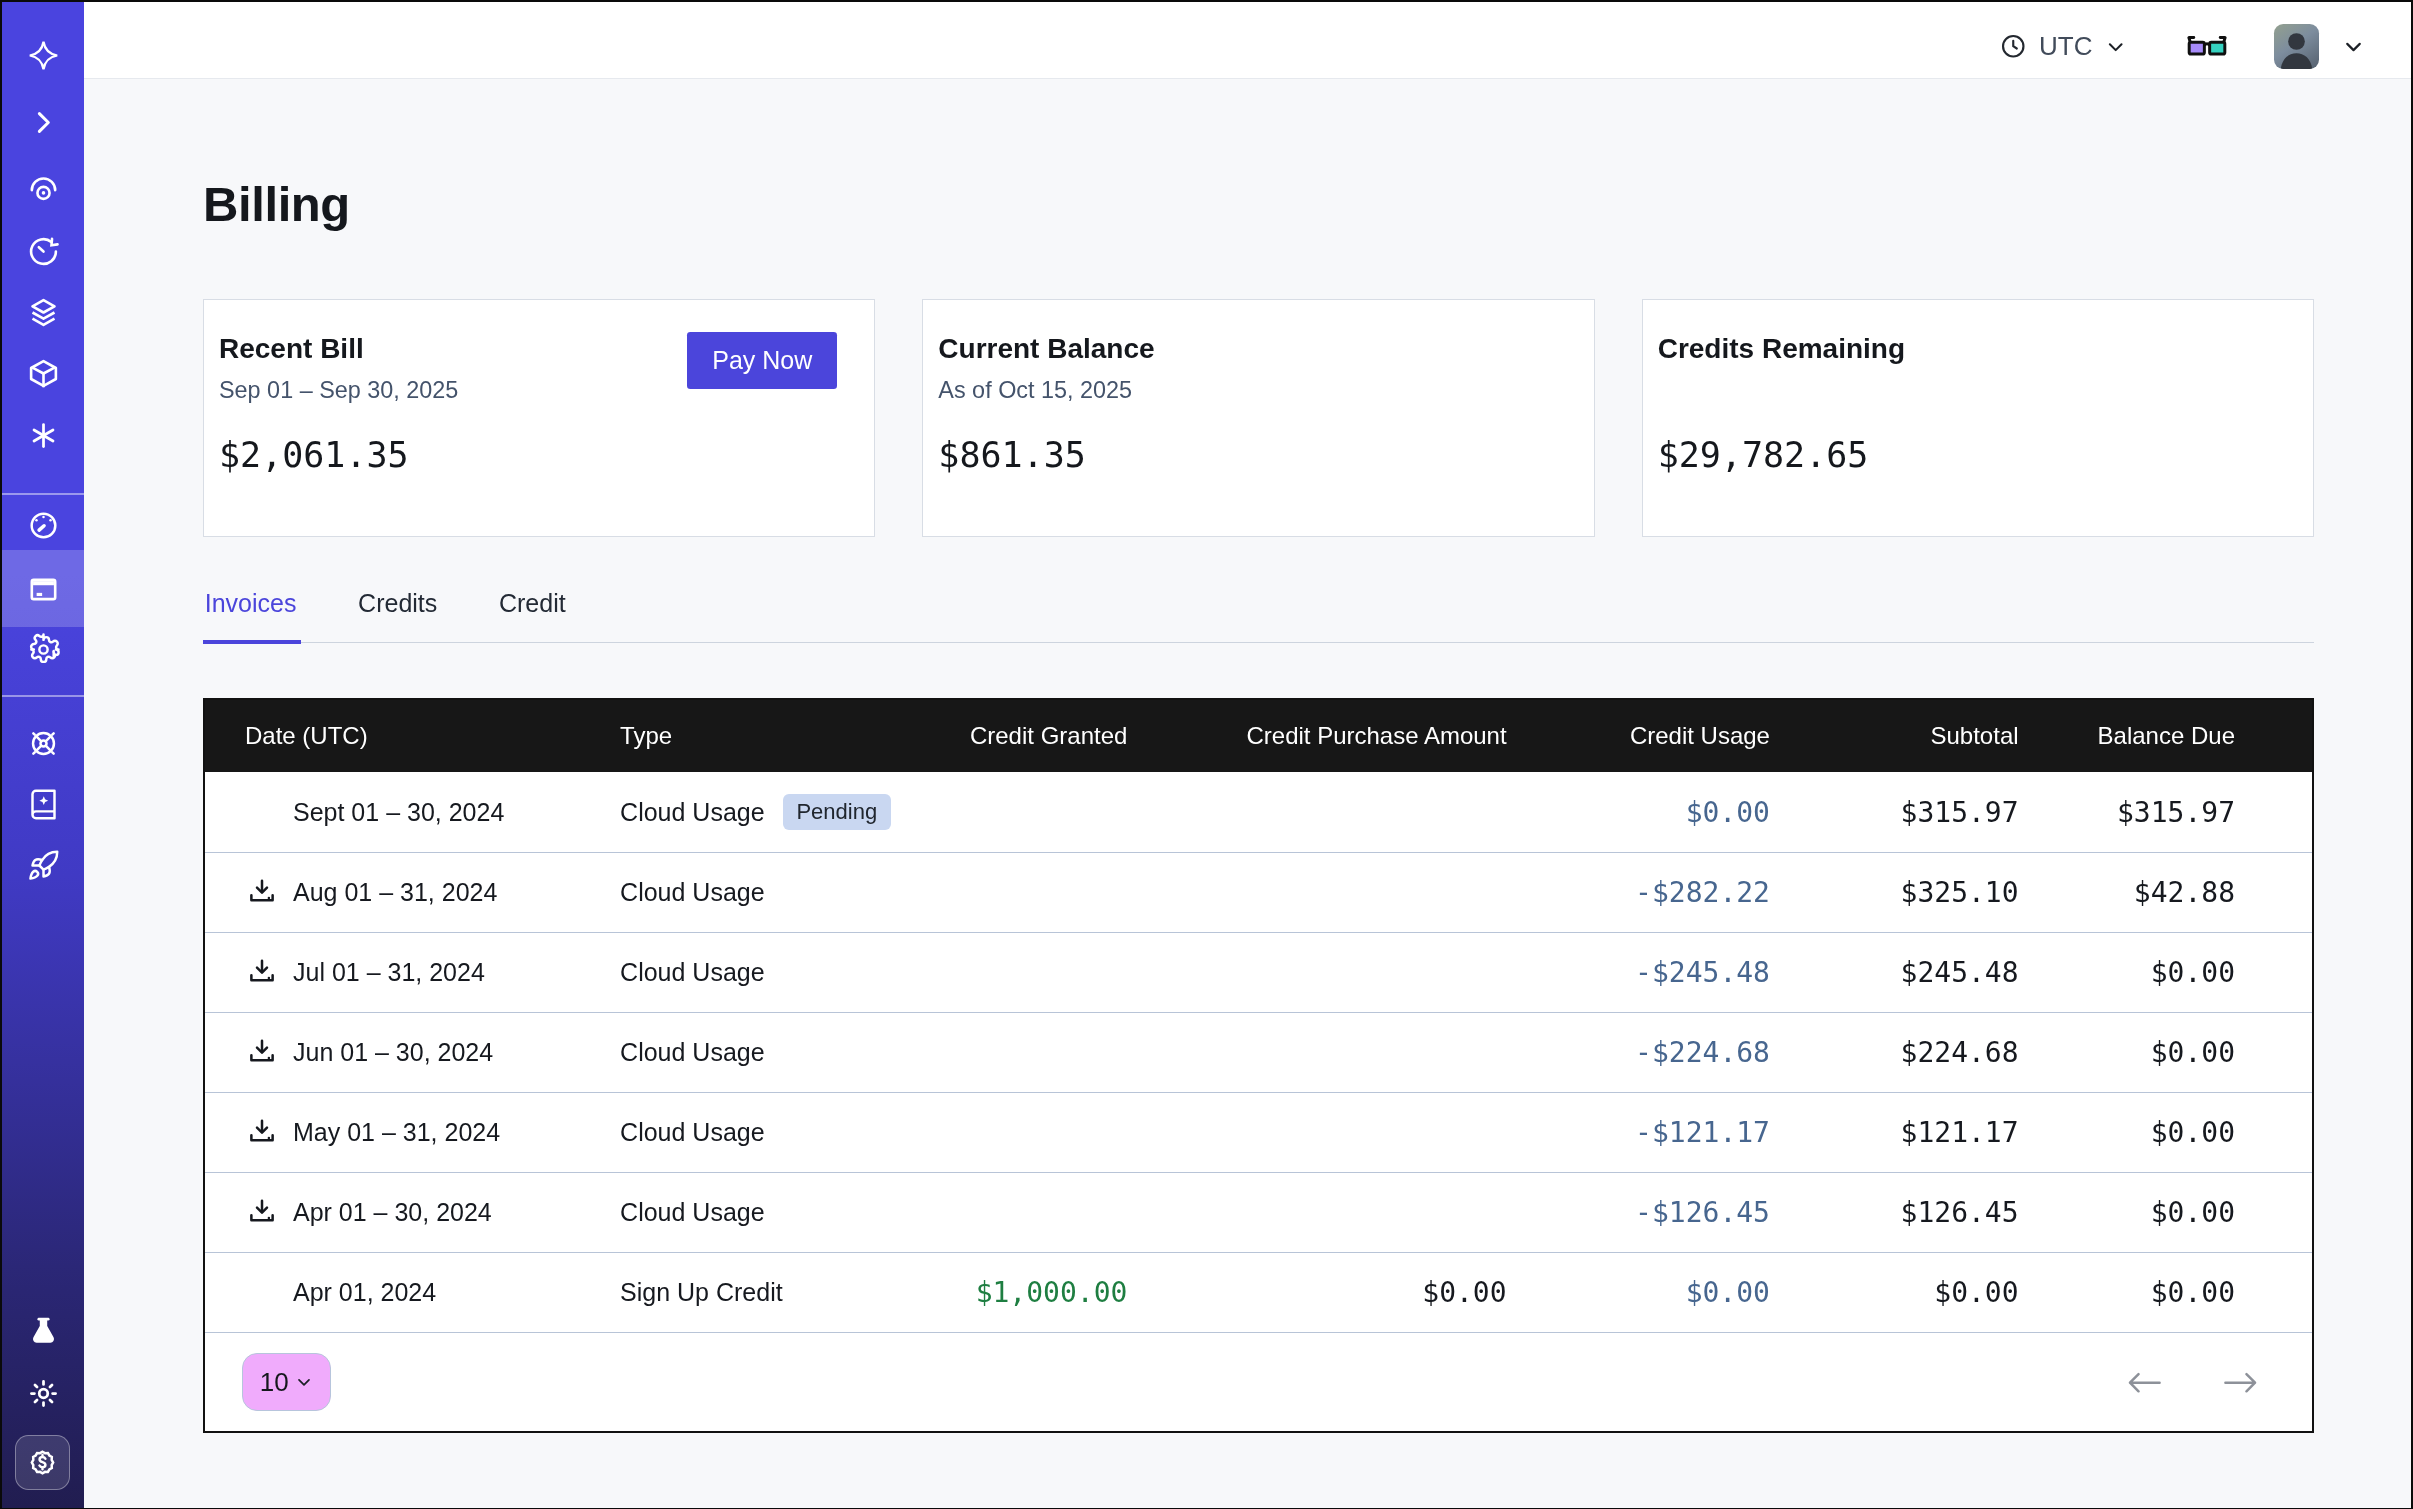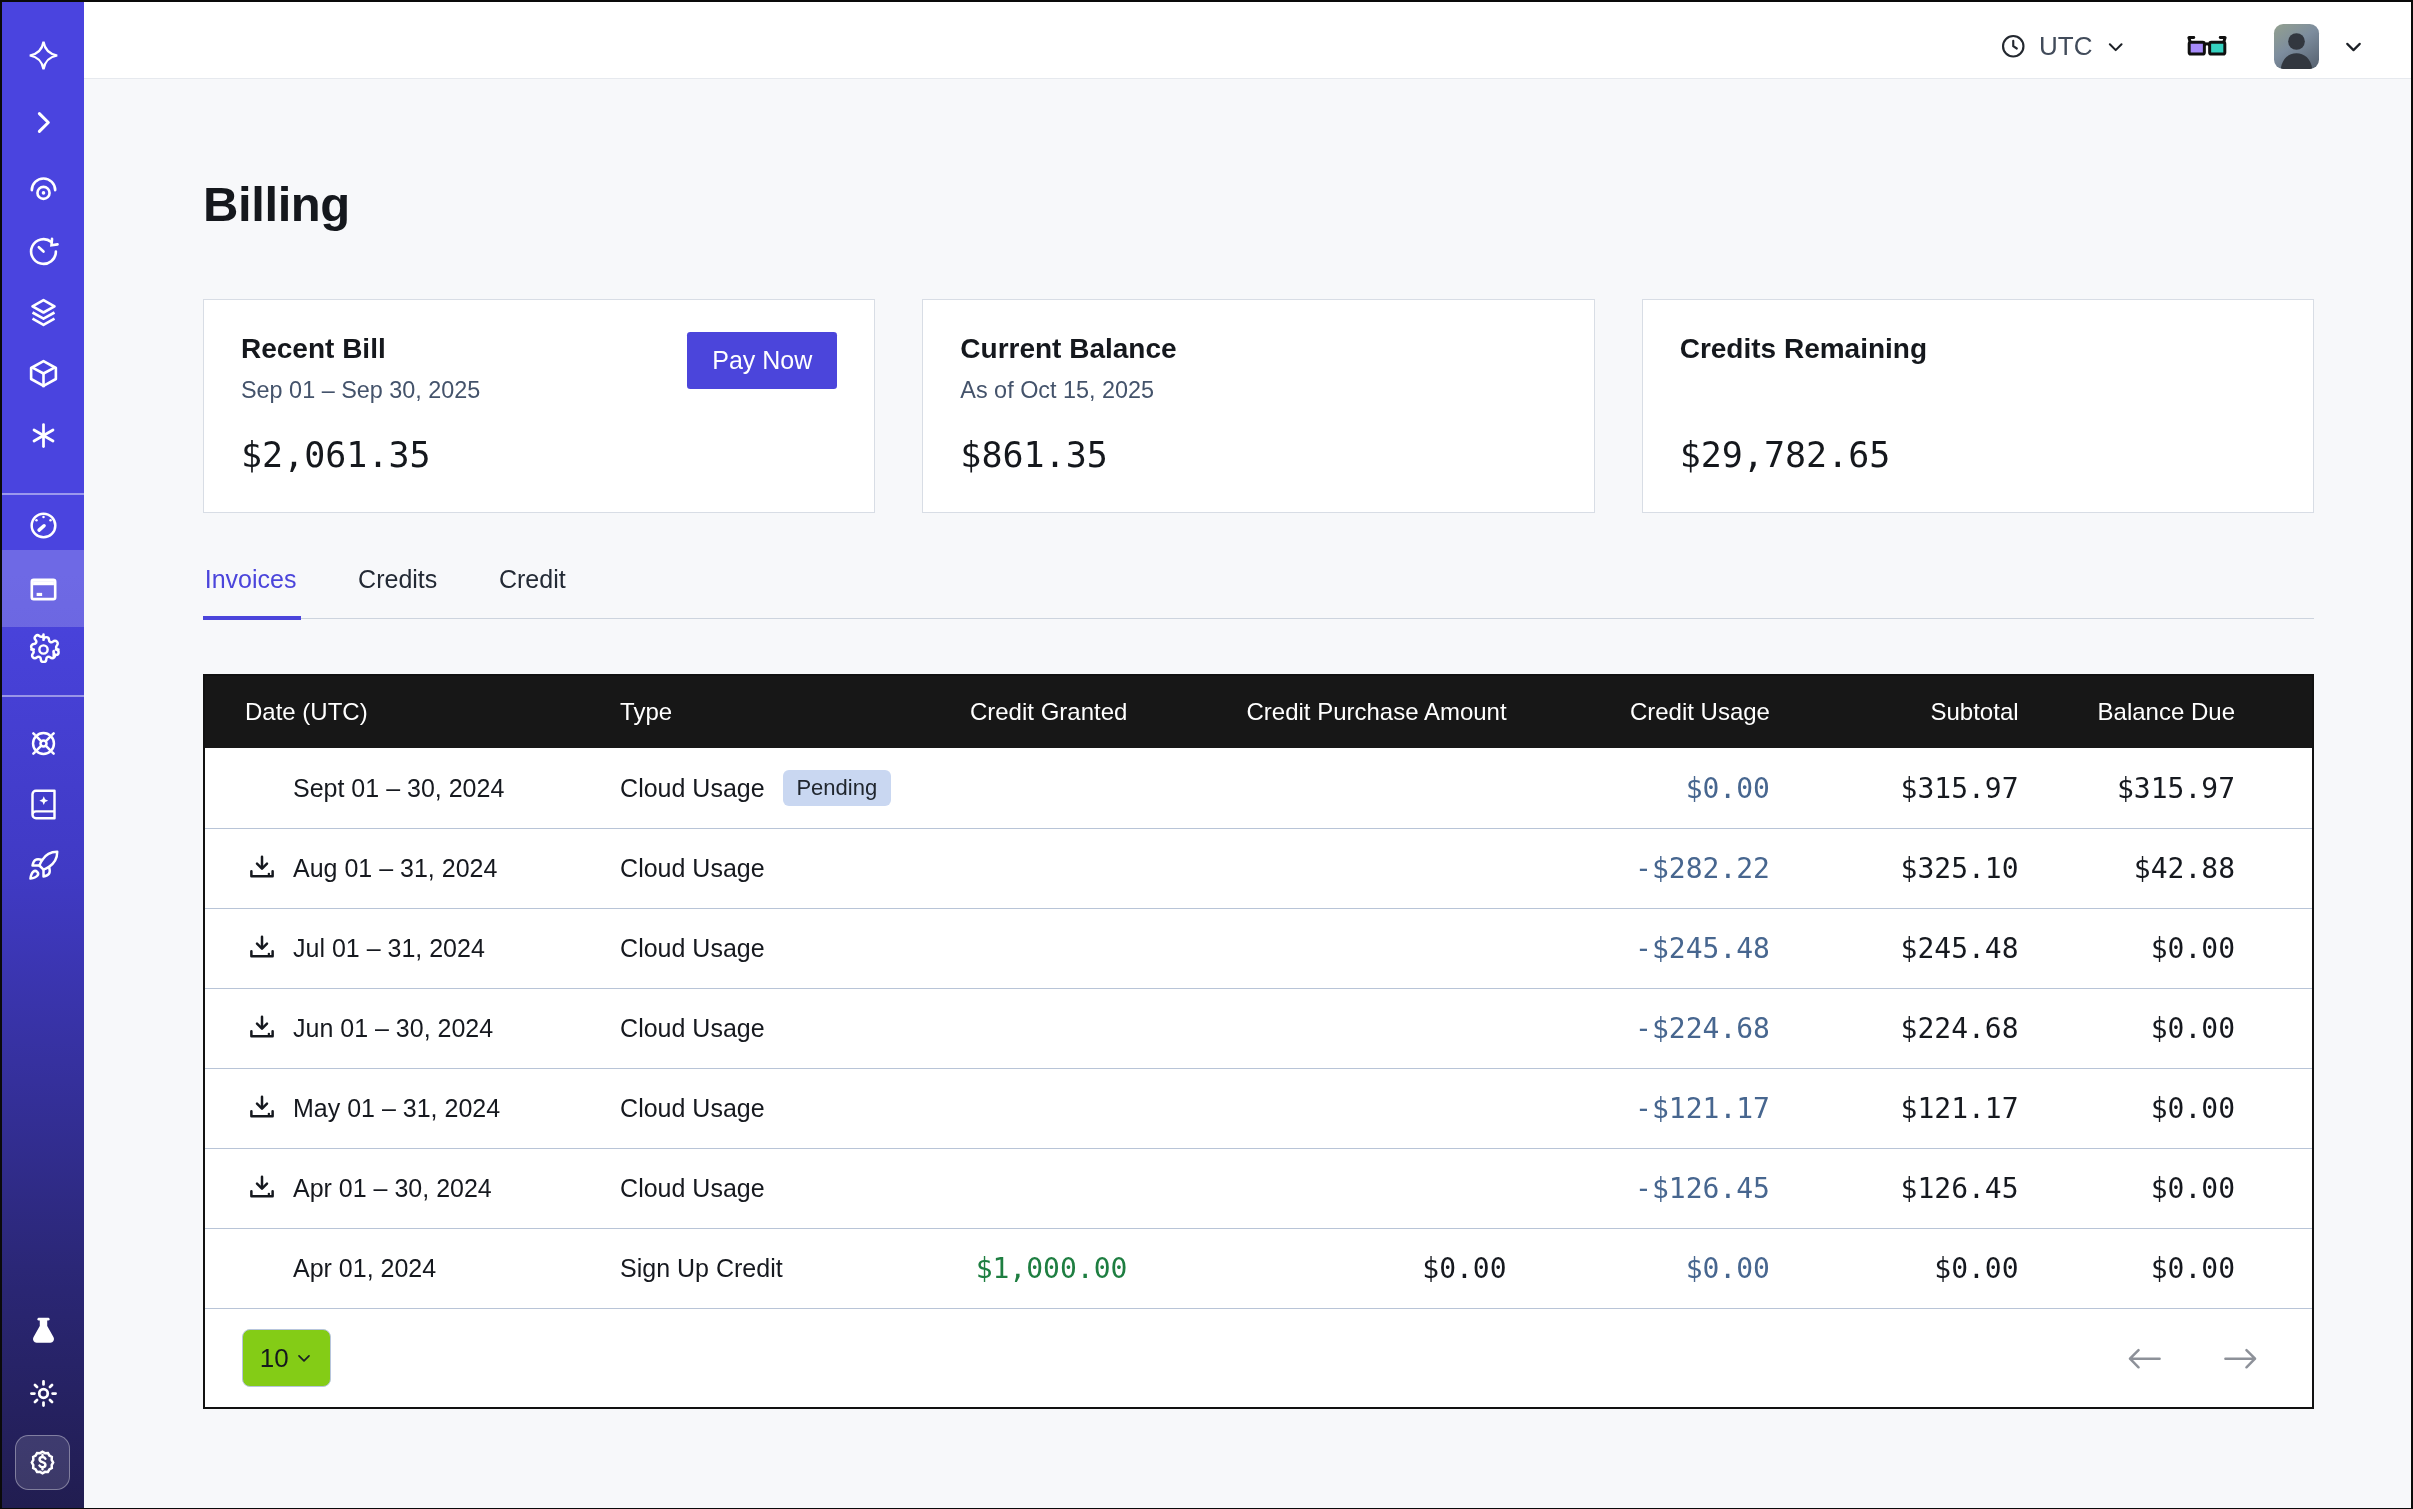--- a/index.html
+++ b/index.html
@@ -29,21 +29,21 @@
   .avatar { width:45px; height:45px; border-radius:9.2px; overflow:hidden; position:relative; cursor:pointer;
     background:linear-gradient(145deg,#93a08f 0%,#7d8d9e 45%,#55606e 100%); }
   .avatar svg { position:absolute; left:0; top:0; }
   .caret { cursor:pointer; display:flex; align-items:center; }
 
   .content { flex:1 1 auto; padding:0 97px 0 119px; background:#f7f8fa; }
   .page-title { margin-top:97px; font-size:49px; font-weight:600; color:#15181d; letter-spacing:-0.4px; }
 
   
   .cards { margin-top:67px; display:grid; grid-template-columns:1fr 1fr 1fr; gap:47px; }
-  .card { position:relative; height:214px; background:#ffffff; border:1.7px solid #d8dde5; padding:33px 37px; }
+  .card { position:relative; height:238px; background:#ffffff; border:1.7px solid #d8dde5; padding:33px 15px; }
   .card-title { font-size:28px; font-weight:600; color:#15181d; }
   .card-sub { margin-top:11.7px; min-height:30px; font-size:23.4px; color:#44536b; }
   .card-amount { margin-top:28.5px; font-family:"DejaVu Sans Mono", monospace; font-size:35px; color:#15181d; }
   .pay-btn { position:absolute; top:32px; right:37px; background:#4b45db; color:#ffffff; border:none;
     font-size:25px; font-family:"Liberation Sans", sans-serif; padding:14.2px 25px; border-radius:3.3px; cursor:pointer; }
 
   
   .tabs { margin-top:52px; display:flex; gap:55px; border-bottom:1.7px solid #cdd4de; }
   .tab { font-size:25px; color:#232a35; padding:0 5px 22px 1.7px; border-bottom:4.2px solid transparent; margin-bottom:-1.7px; cursor:pointer; }
   .tab.active { color:#4b45db; border-bottom-color:#4b45db; }
@@ -64,22 +64,22 @@
   td.usage { color:#47668f; }
   td.green { color:#1e7e41; }
   .date-cell { display:flex; align-items:center; gap:15px; padding-left:40px; }
   .dl-btn { width:33px; height:33px; flex:0 0 auto; cursor:pointer; display:flex; align-items:center; justify-content:center; background:none; border:none; padding:0; }
   .dl-btn svg { width:30px; height:30px; }
   .type-cell { display:flex; align-items:center; gap:18.4px; }
   .badge { background:#c9d7f1; color:#20262e; font-size:22px; padding:5px 13.4px; border-radius:5.9px;text-align:right; }
 
   
   .pagination { border-top:1.7px solid #b8c4d7; height:99px; display:flex; align-items:center; padding:0 52px 0 37px; }
-  .page-size { display:flex; align-items:center; gap:5px; border:1.7px solid #b7c5dc; border-radius:8px;
-    padding:12.6px 16.7px; font-size:26px; color:#15181d; cursor:pointer; background:#84cc16; }
+  .page-size { display:flex; align-items:center; gap:5px; border:1.7px solid #b7c5dc; border-radius:15px;
+    padding:12.6px 16.7px; font-size:26px; color:#15181d; cursor:pointer; background:#f0abfc; }
   .pag-arrows { margin-left:auto; display:flex; gap:59px; }
   .pag-arrows svg { cursor:pointer; }
 </style>
 </head>
 <body>
 
 <div class="screen">
 
   <nav class="sidebar">
     <div class="side-cell" style="top:23.4px">

